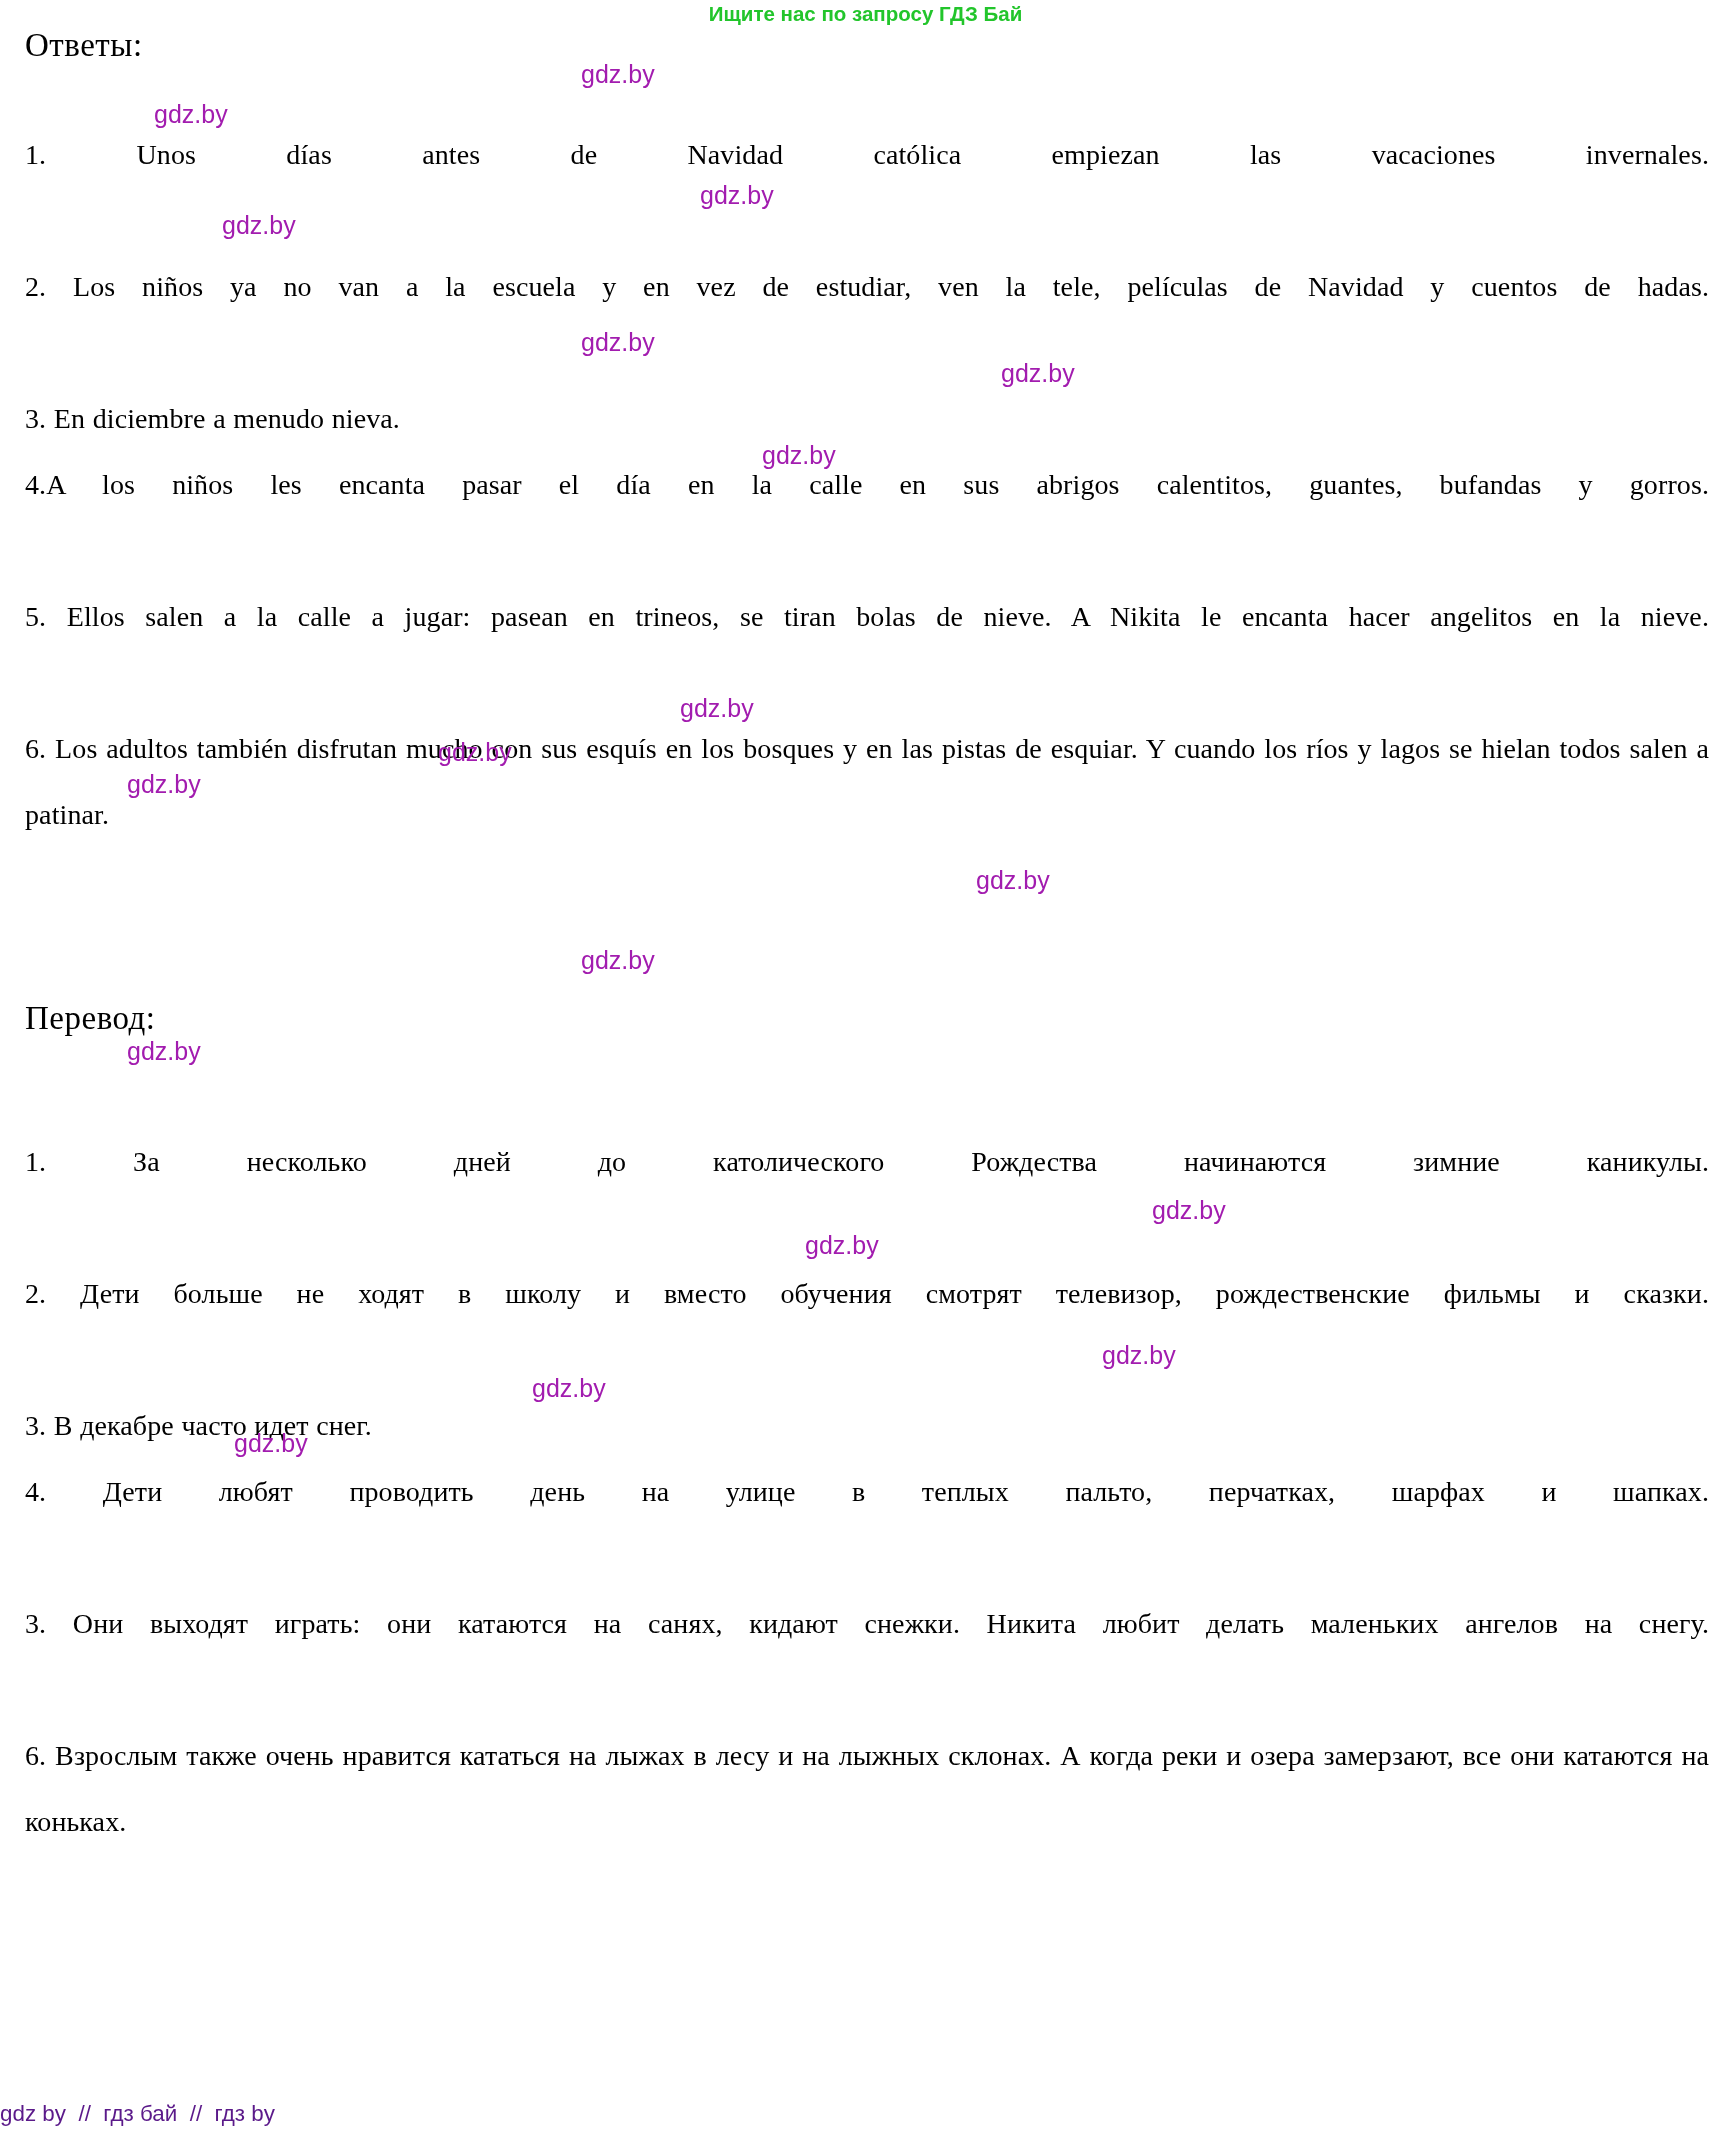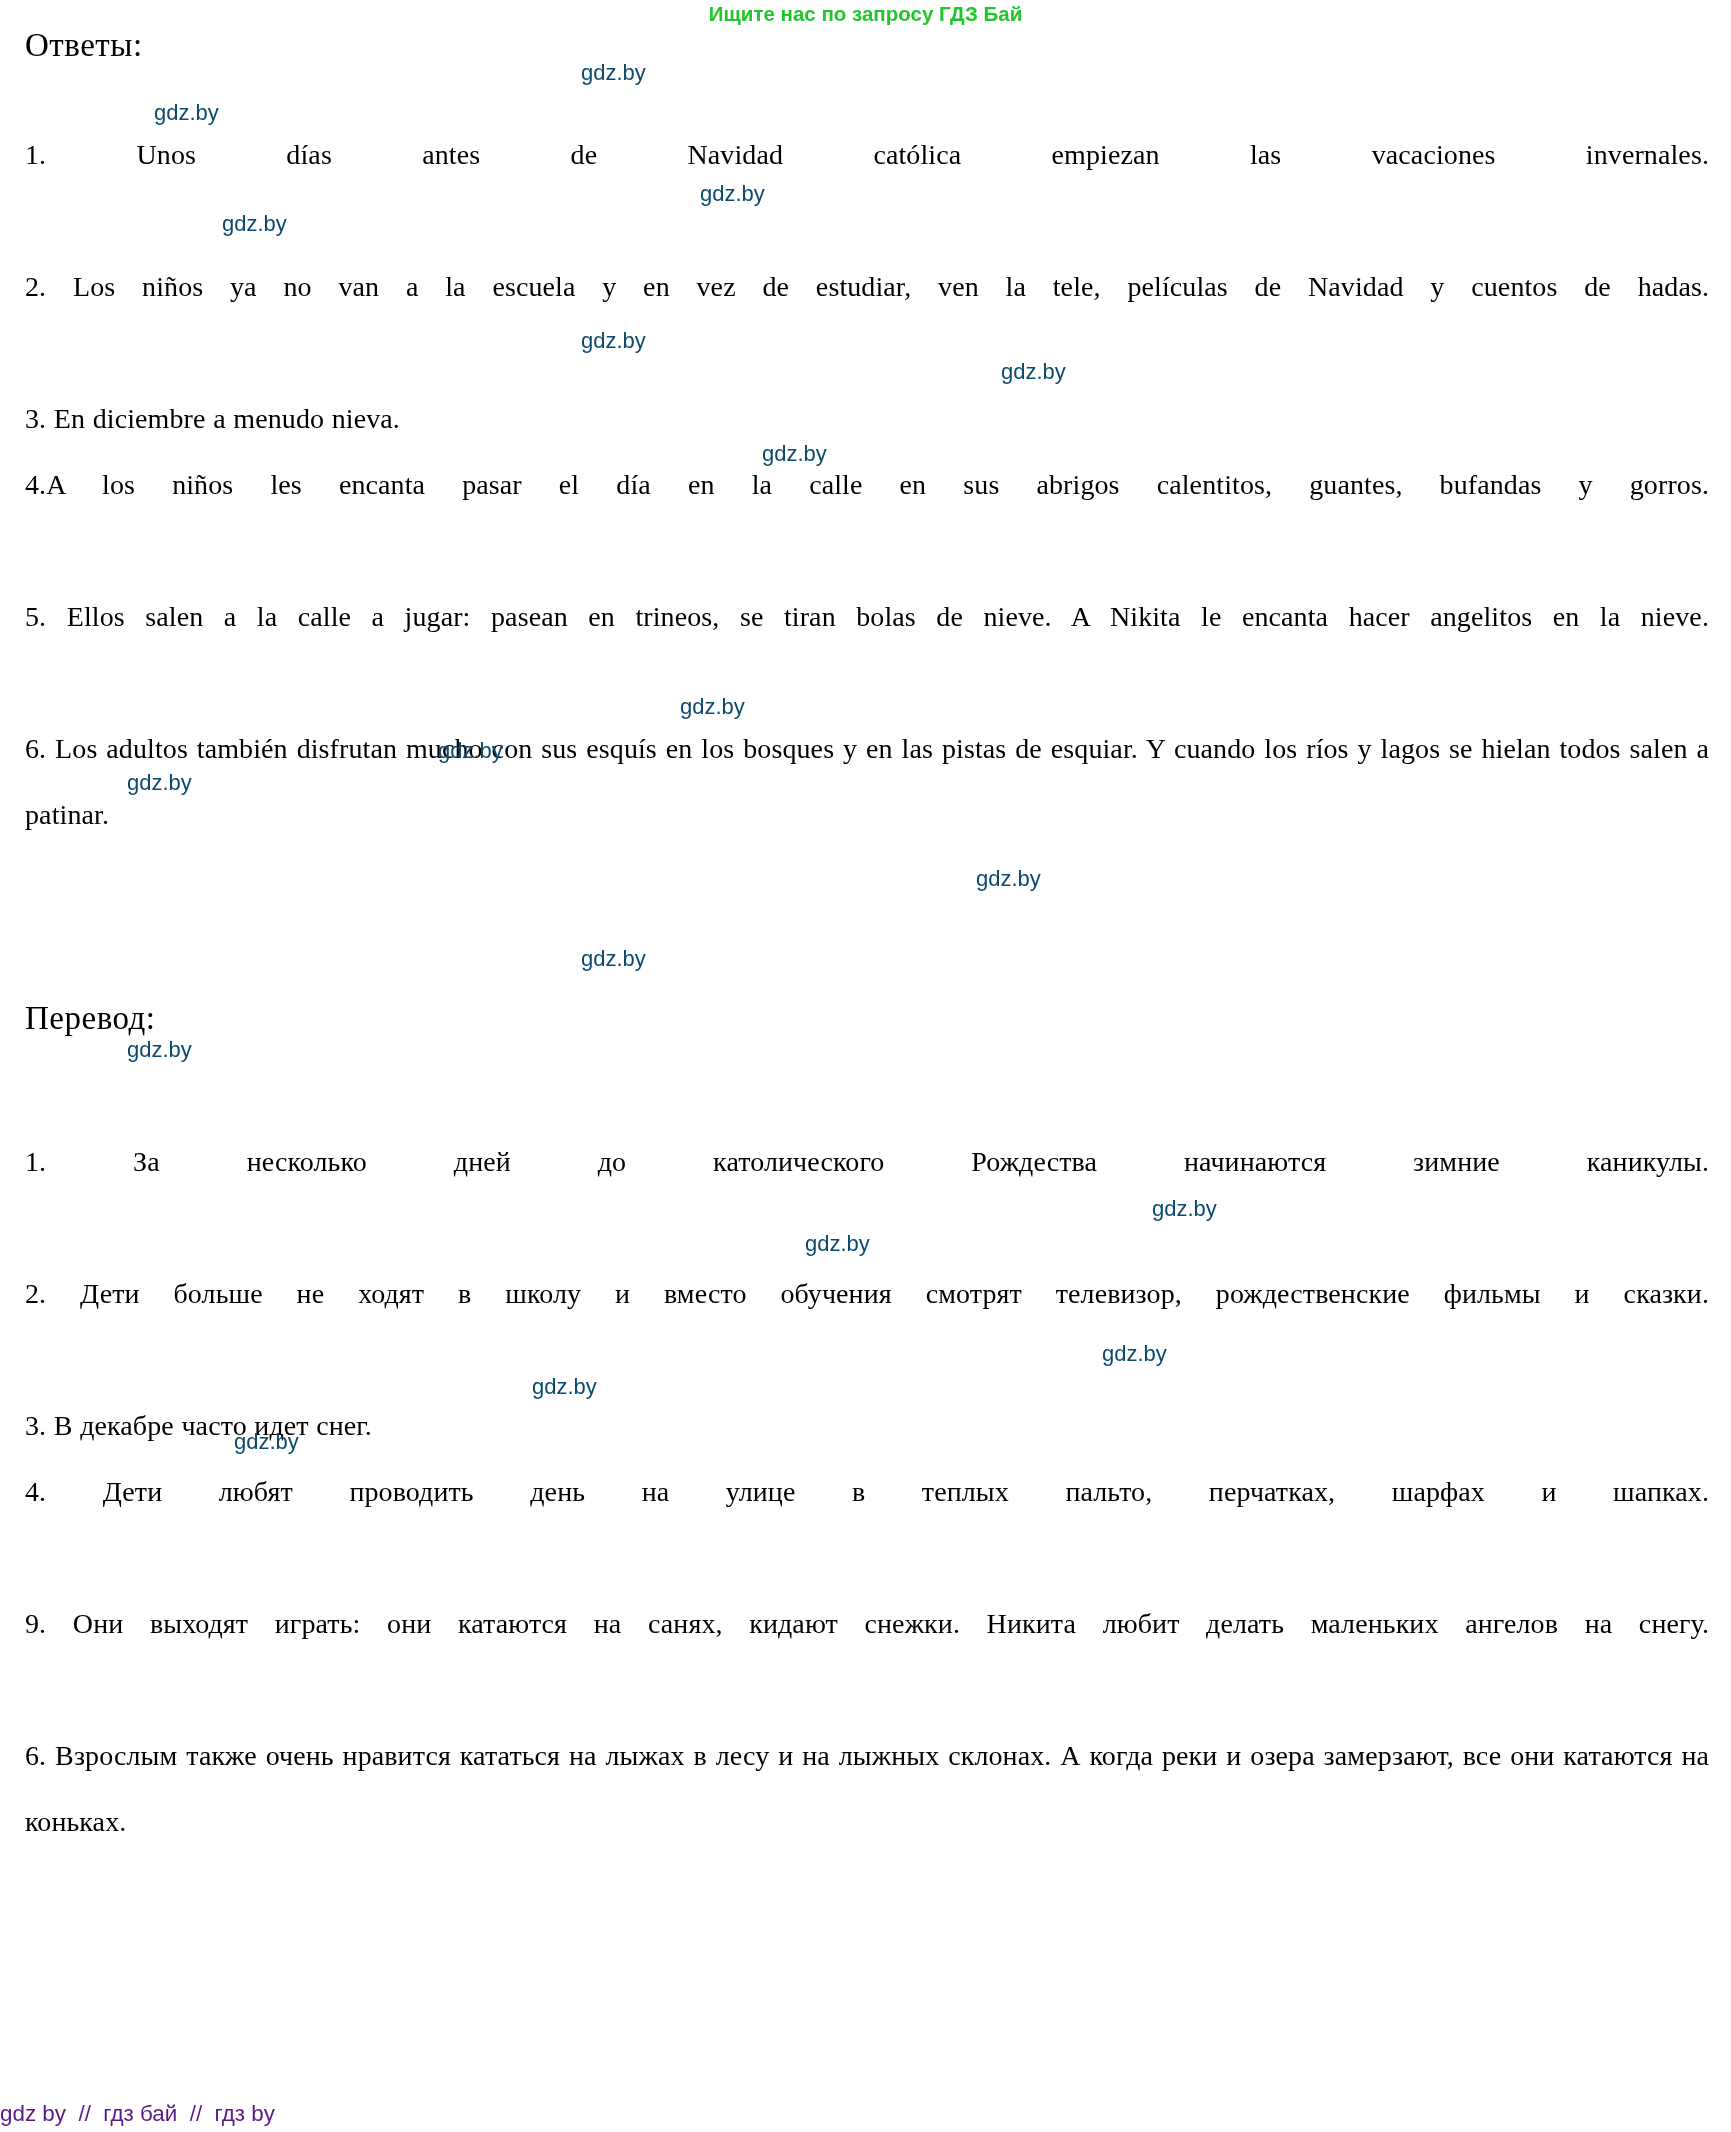--- a/index.html
+++ b/index.html
@@ -79,22 +79,22 @@
 
   .translation-heading {
     margin-top: 88px;
     margin-bottom: 94px;
   }
 
   
   .wm {
     position: absolute;
     font-family: "Liberation Sans", "DejaVu Sans", sans-serif;
-    font-size: 22px;
-    color: #0c4a6e;
+    font-size: 25px;
+    color: #a21caf;
     white-space: nowrap;
     pointer-events: none;
     font-weight: 400;
   }
 
   
   .footer {
     position: absolute;
     left: 0;
     bottom: 5.9px;
@@ -123,21 +123,21 @@
     <p class="para">4.A los niños les encanta pasar el día en la calle en sus abrigos calentitos, guantes, bufandas y gorros.</p>
     <p class="para">5. Ellos salen a la calle a jugar: pasean en trineos, se tiran bolas de nieve. A Nikita le encanta hacer angelitos en la nieve.</p>
     <p class="para">6. Los adultos también disfrutan mucho con sus esquís en los bosques y en las pistas de esquiar. Y cuando los ríos y lagos se hielan todos salen a patinar.</p>
 
     <div class="section-heading translation-heading">Перевод:</div>
 
     <p class="para">1. За несколько дней до католического Рождества начинаются зимние каникулы.</p>
     <p class="para">2. Дети больше не ходят в школу и вместо обучения смотрят телевизор, рождественские фильмы и сказки.</p>
     <p class="para nojust">3. В декабре часто идет снег.</p>
     <p class="para">4. Дети любят проводить день на улице в теплых пальто, перчатках, шарфах и шапках.</p>
-    <p class="para">9. Они выходят играть: они катаются на санях, кидают снежки. Никита любит делать маленьких ангелов на снегу.</p>
+    <p class="para">3. Они выходят играть: они катаются на санях, кидают снежки. Никита любит делать маленьких ангелов на снегу.</p>
     <p class="para">6. Взрослым также очень нравится кататься на лыжах в лесу и на лыжных склонах. А когда реки и озера замерзают, все они катаются на коньках.</p>
 
   </div>
 
   <div id="watermark-layer">
       <div class="wm" style="left: 581px; top: 60px;">gdz.by</div>
       <div class="wm" style="left: 154px; top: 100px;">gdz.by</div>
       <div class="wm" style="left: 700px; top: 181px;">gdz.by</div>
       <div class="wm" style="left: 222px; top: 211px;">gdz.by</div>
       <div class="wm" style="left: 581px; top: 328px;">gdz.by</div>

